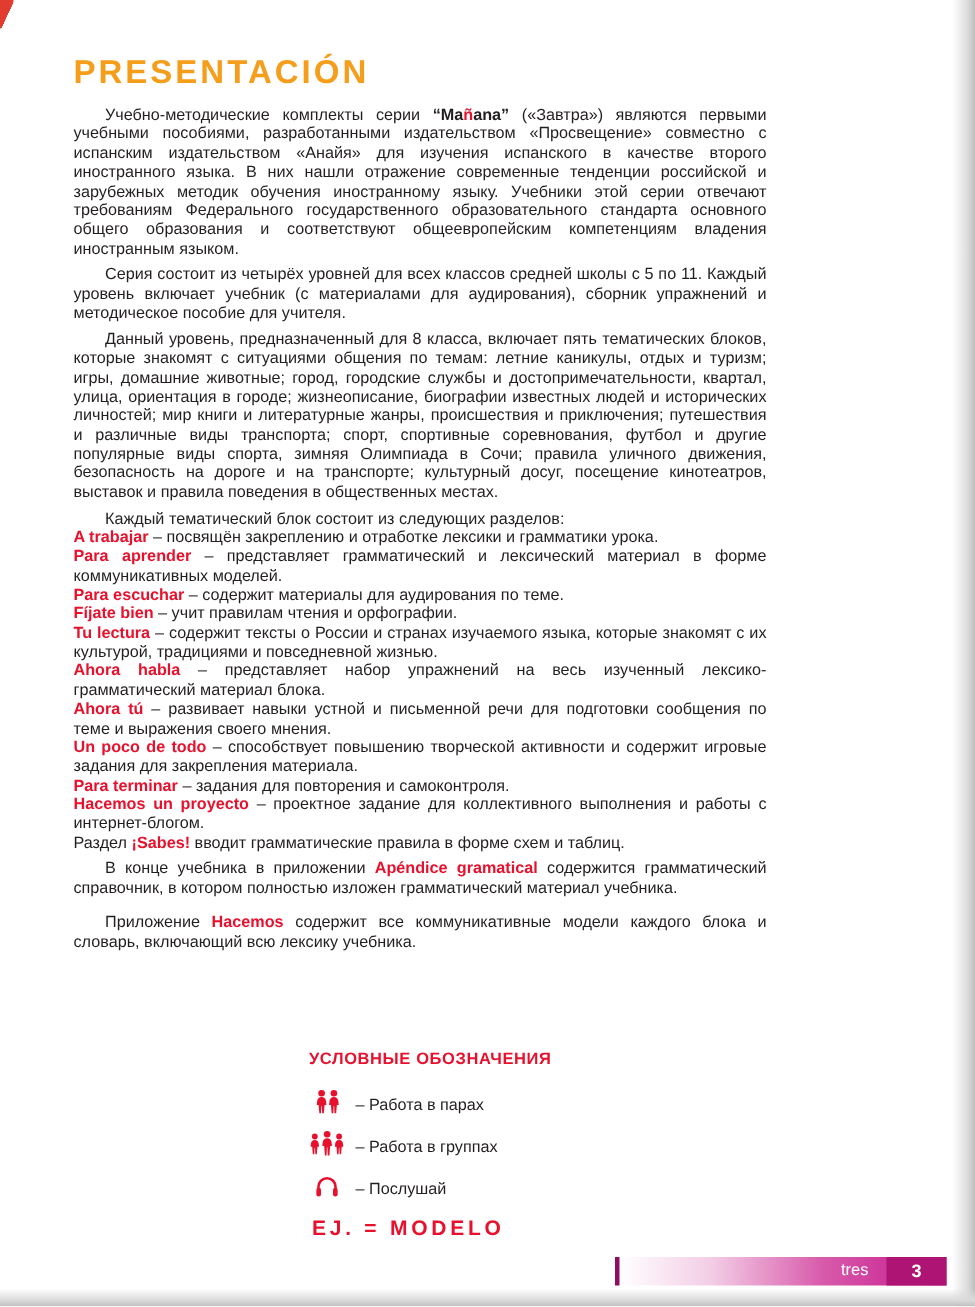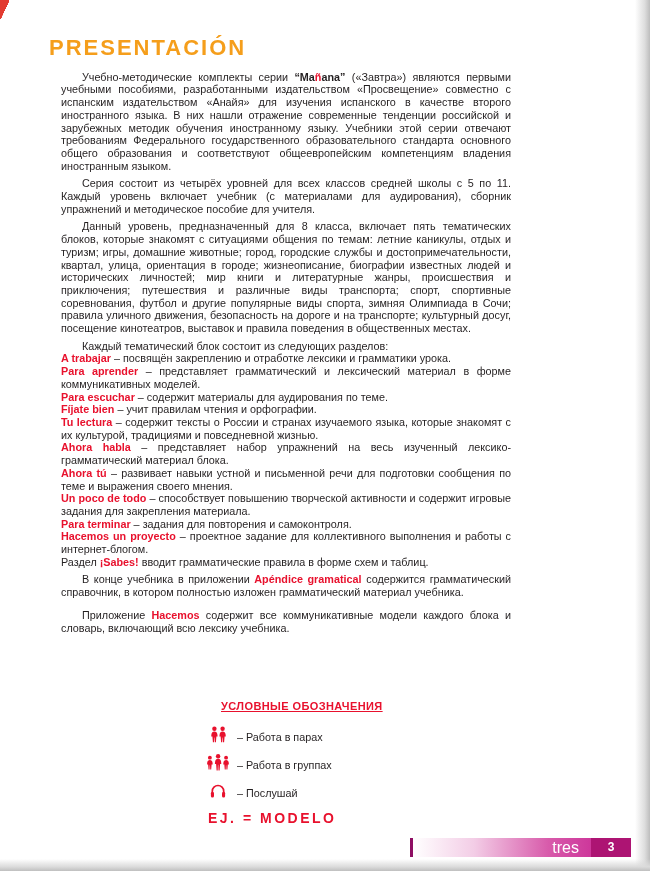--- a/index.html
+++ b/index.html
@@ -21,52 +21,52 @@
     color:var(--text-black,#231f20);
     font-size:10.8px; line-height:12.7px;
   }
 
   .title {
     font-size:22px; font-weight:bold; letter-spacing:2px;
     color:var(--title-orange,#f59e1b);
     margin-bottom:16px;
   }
 
-  .para { text-align:justify;margin-left:12px; }
+  .para { text-align:justify; }
   .indent { text-indent:21px; }
   .gap { margin-top:5px; }
   .gap-lg { margin-top:10px; }
 
   .red { color:var(--accent-red,#e8112d); }
   b.red { font-weight:bold; }
 
   .legend { position:absolute; left:204px; top:700px; width:215px; }
   .legend-heading {
     font-weight:bold; font-size:11px; letter-spacing:0.4px;
-    color:var(--accent-red,#e8112d); margin-bottom:14px; margin-left:17px;text-decoration:underline;
+    color:var(--accent-red,#e8112d); margin-bottom:14px; margin-left:2px;
   }
   .legend-item { display:flex; align-items:flex-end; margin-bottom:11px; height:17px; }
   .legend-icon {
     width:28px; display:inline-flex; justify-content:center; align-items:flex-end;
     color:var(--accent-red,#e8112d); margin-right:5px;
   }
   .legend-label { font-size:10.8px; color:var(--text-black,#231f20); }
   .legend-ej {
     font-weight:bold; font-size:14px; letter-spacing:2.5px;
     color:var(--accent-red,#e8112d); margin-top:5px; margin-left:4px;
   }
 
   .footer-bar {
     position:absolute; left:410px; right:19px; bottom:14px; height:19px;
     background:linear-gradient(to right, #ffffff 0%, #f3cde6 28%, #d85bab 62%, var(--footer-magenta,#c4168c) 100%);
     border-left:3px solid var(--footer-edge,#8e0e63);
   }
   .footer-word {
     position:absolute; right:52px; top:0; line-height:19px;
-    color:#ffffff; font-size:16px;
+    color:#ffffff; font-size:11px;
   }
   .footer-num {
     position:absolute; right:0; top:0; width:40px; height:19px; line-height:19px;
     text-align:center; background:var(--footer-number-bg,#ad1473);
     color:#ffffff; font-weight:bold; font-size:12px;
   }
 
   .edge-right {
     position:absolute; top:0; right:0; width:15px; height:100%;
     background:linear-gradient(to right, rgba(190,190,190,0) 0%, #dddddd 65%, #bdbdbd 100%);

